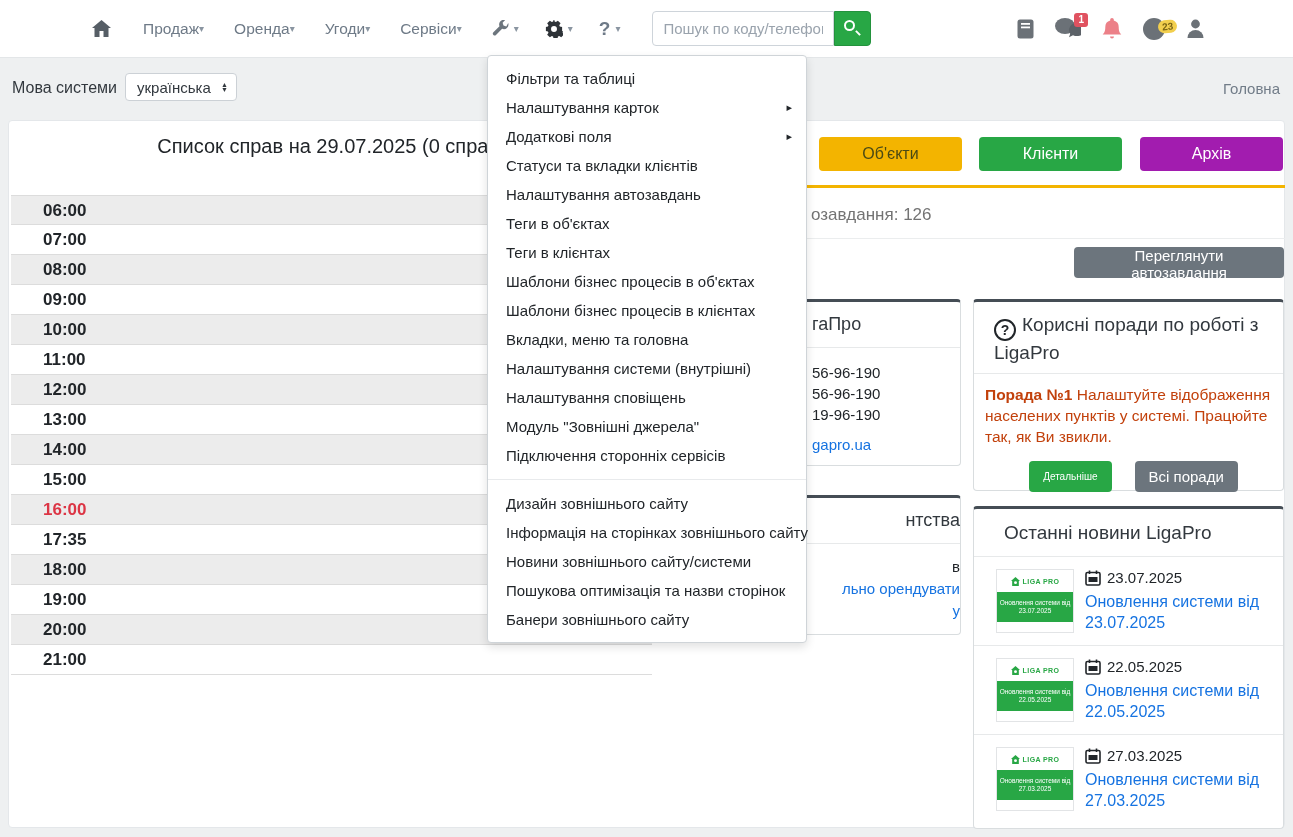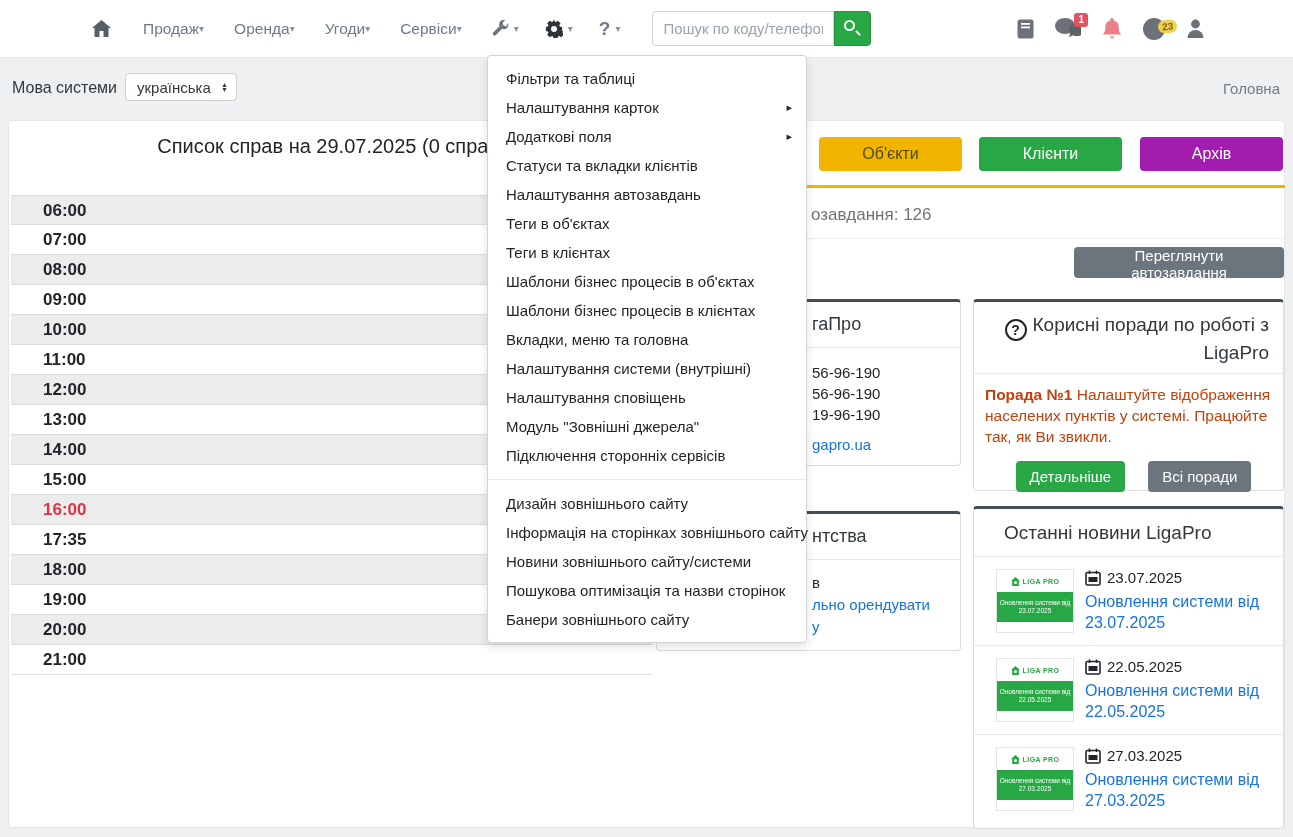--- a/index.html
+++ b/index.html
@@ -66,36 +66,36 @@
                    color:#fff; border:none; border-radius:4px; font-size:15px; font-family:inherit; cursor:pointer; }
 
   
   .panel { position:absolute; background:#fff; border:1px solid #d9dddf; border-top:3px solid #454d55;
            border-radius:4px; }
   .panel-head { border-bottom:1px solid #e7e9ea; font-size:18px; color:#32383e; }
   .contacts { left:647px; top:178px; width:305px; height:167px; }
   .contacts .panel-head { padding:12px 0 12px 155px; }
   .contacts-body { padding:14px 0 0 155px; font-size:15px; line-height:21px; }
   .contacts-site { display:inline-block; margin-top:9px; }
-  .agency { left:647px; top:390px; width:305px; height:140px; }
+  .agency { left:647px; top:374px; width:305px; height:140px;text-align:right; }
   .agency .panel-head { padding:12px 0 12px 155px; }
   .agency-body { padding:12px 0 0 155px; font-size:15px; line-height:22px; }
   a.lnk, .lnk { color:#1673e1; text-decoration:none; cursor:pointer; }
 
   .tips { left:964px; top:178px; width:311px; height:192px; }
   .tips-head { padding:11px 14px 8px 20px; font-size:19px; line-height:24px; color:#32383e;
-               border-bottom:1px solid #e7e9ea;text-align:right; }
+               border-bottom:1px solid #e7e9ea; }
   .qcircle { display:inline-flex; width:22px; height:22px; border:2px solid #212529; border-radius:50%;
              align-items:center; justify-content:center; font-size:14px; font-weight:bold; color:#212529;
              margin-right:6px; vertical-align:-4px; }
   .tips-body { padding:10px 10px 0 11px; font-size:15.5px; line-height:21px; color:#c2410c; }
   .tips-body b { font-weight:bold; }
   .tips-btns { display:flex; justify-content:center; gap:23px; margin:14px 0 0 10px; }
   .btn-green { background:#28a745; color:#fff; border:none; border-radius:4px; height:31px; padding:0 14px;
-               font-size:15px; font-family:inherit; cursor:pointer; }
+               font-size:10px; font-family:inherit; cursor:pointer; }
   .btn-gray { background:#6c757d; color:#fff; border:none; border-radius:4px; height:31px; padding:0 14px;
               font-size:15px; font-family:inherit; cursor:pointer; }
 
   .news { left:964px; top:385px; width:311px; height:323px; }
   .news-head { padding:13px 14px 12px 30px; font-size:19px; color:#32383e; border-bottom:1px solid #e7e9ea; }
   .news-item { display:flex; padding:12px 10px 12px 22px; cursor:default; }
   .news-item + .news-item { border-top:1px solid #e7e9ea; }
   .thumb { width:78px; flex:none; border:1px solid #e2e4e6; background:#fff; }
   .thumb-logo { height:22px; display:flex; align-items:center; justify-content:center; gap:3px; }
   .thumb-brand { font-size:7px; font-weight:bold; color:#28a745; letter-spacing:.4px; }

